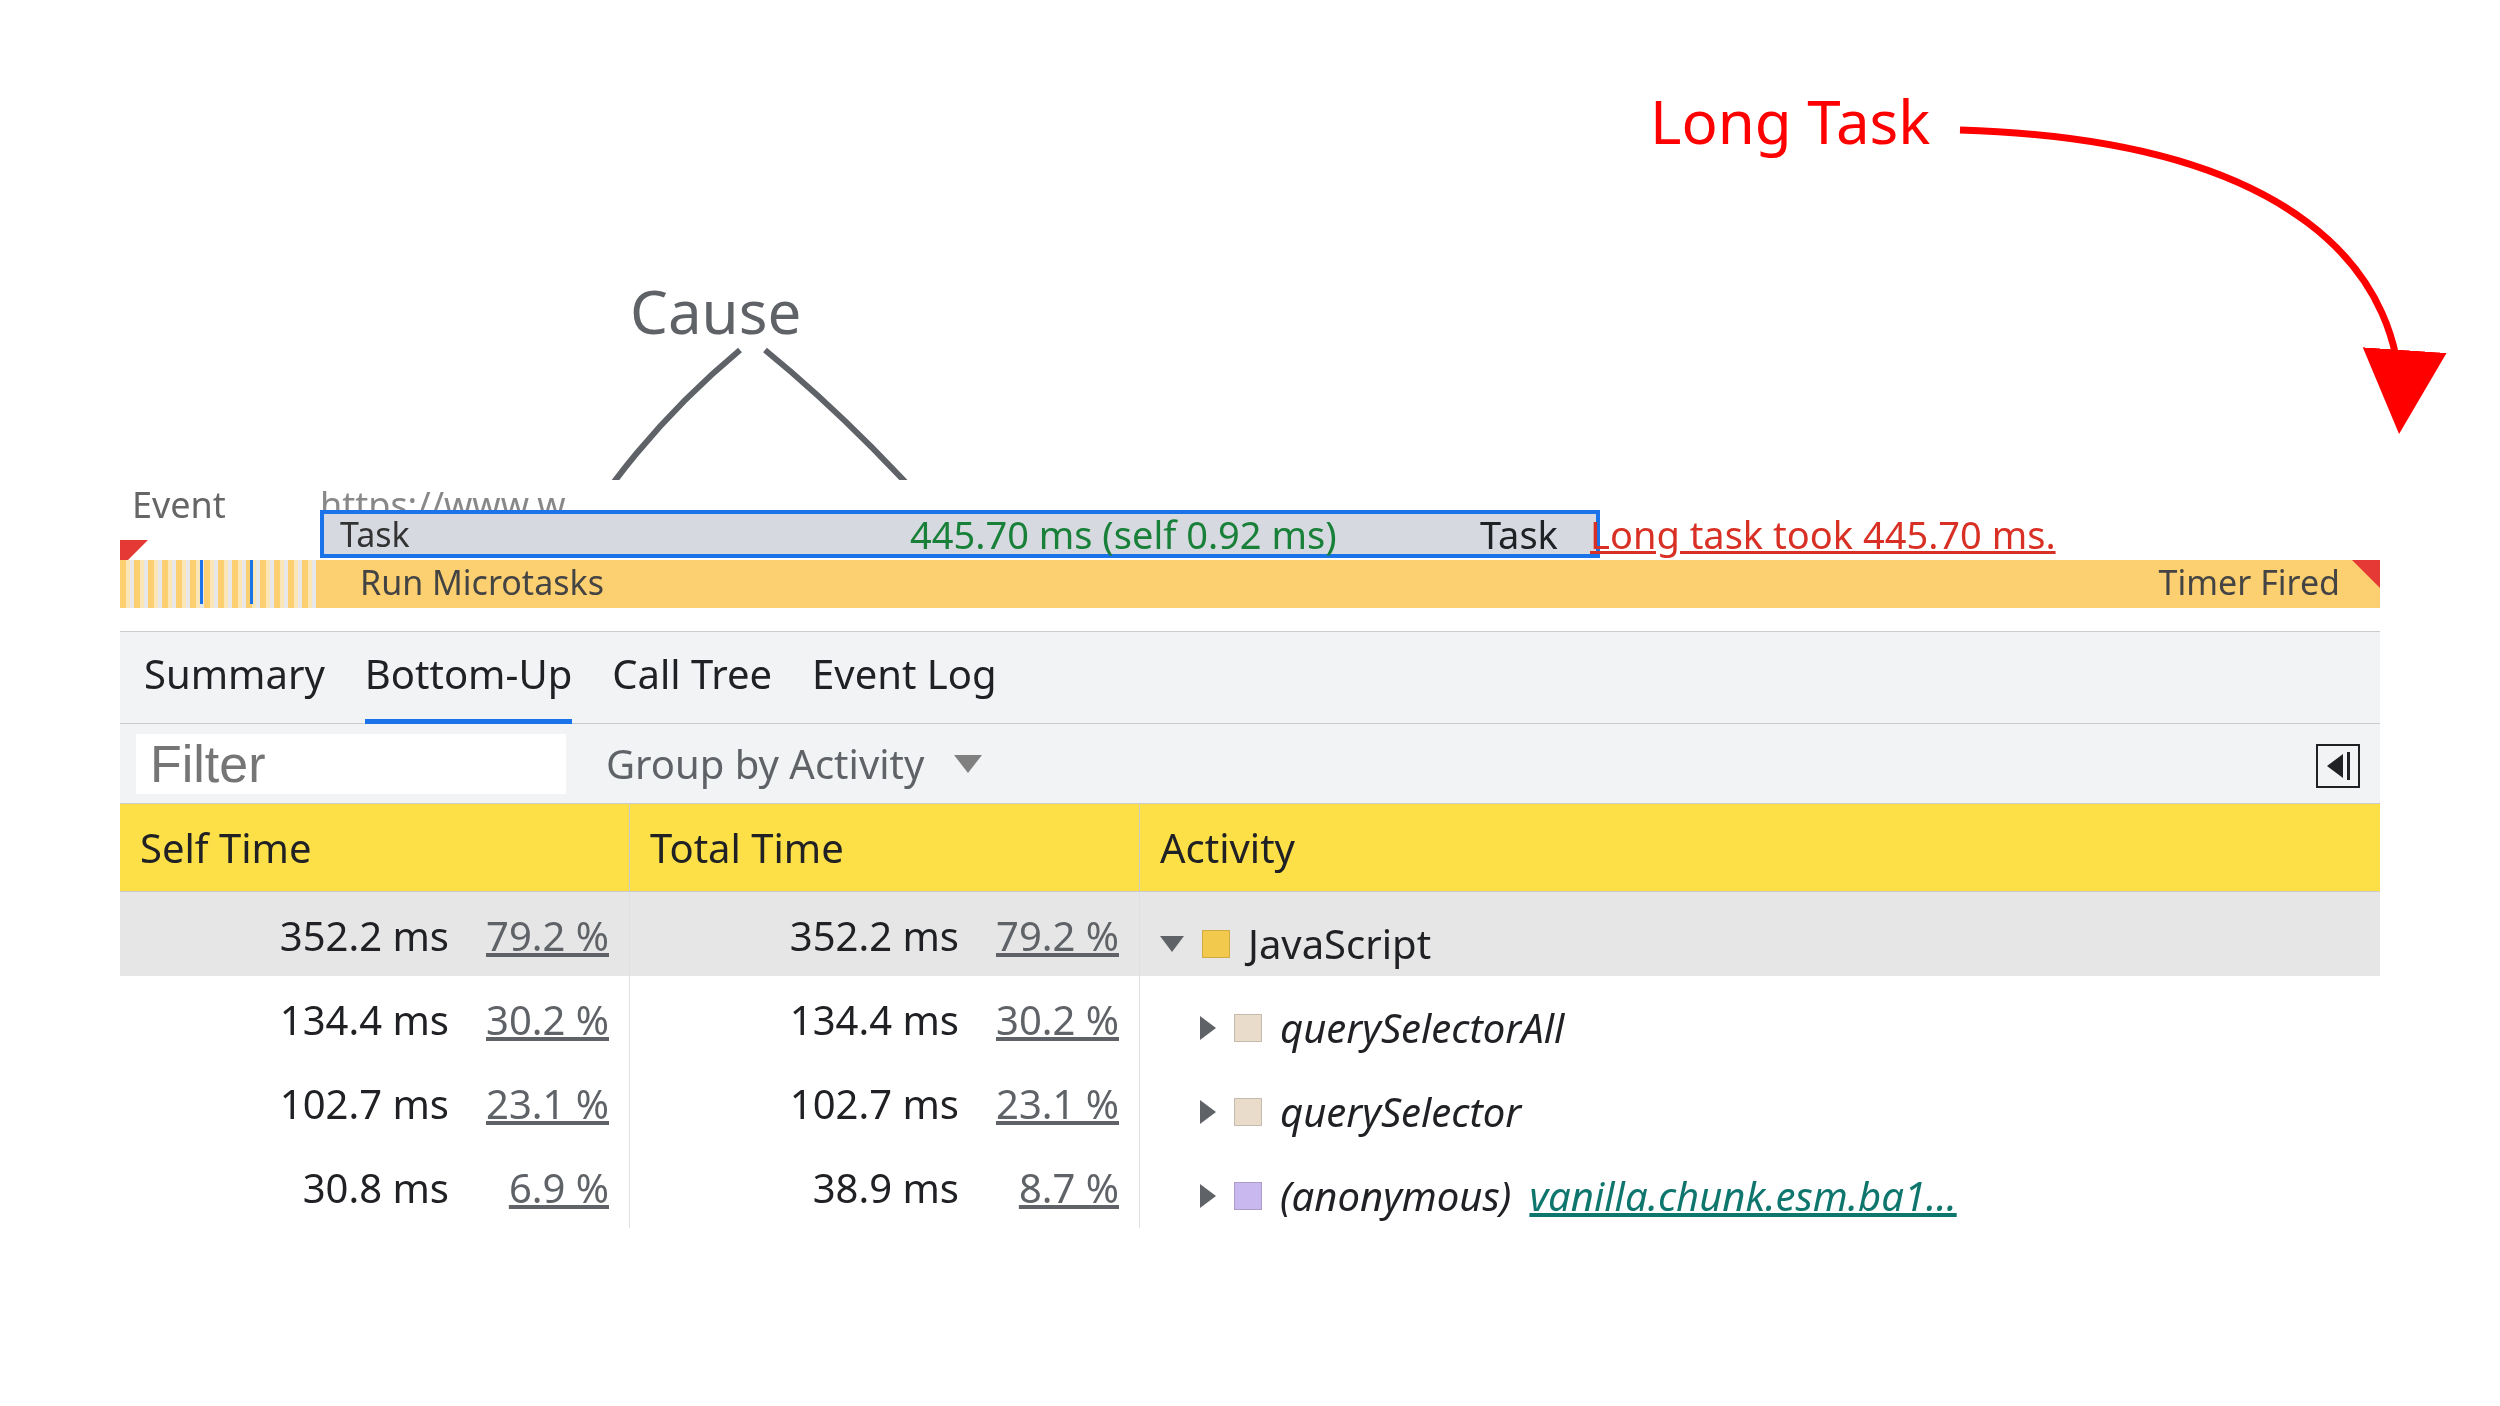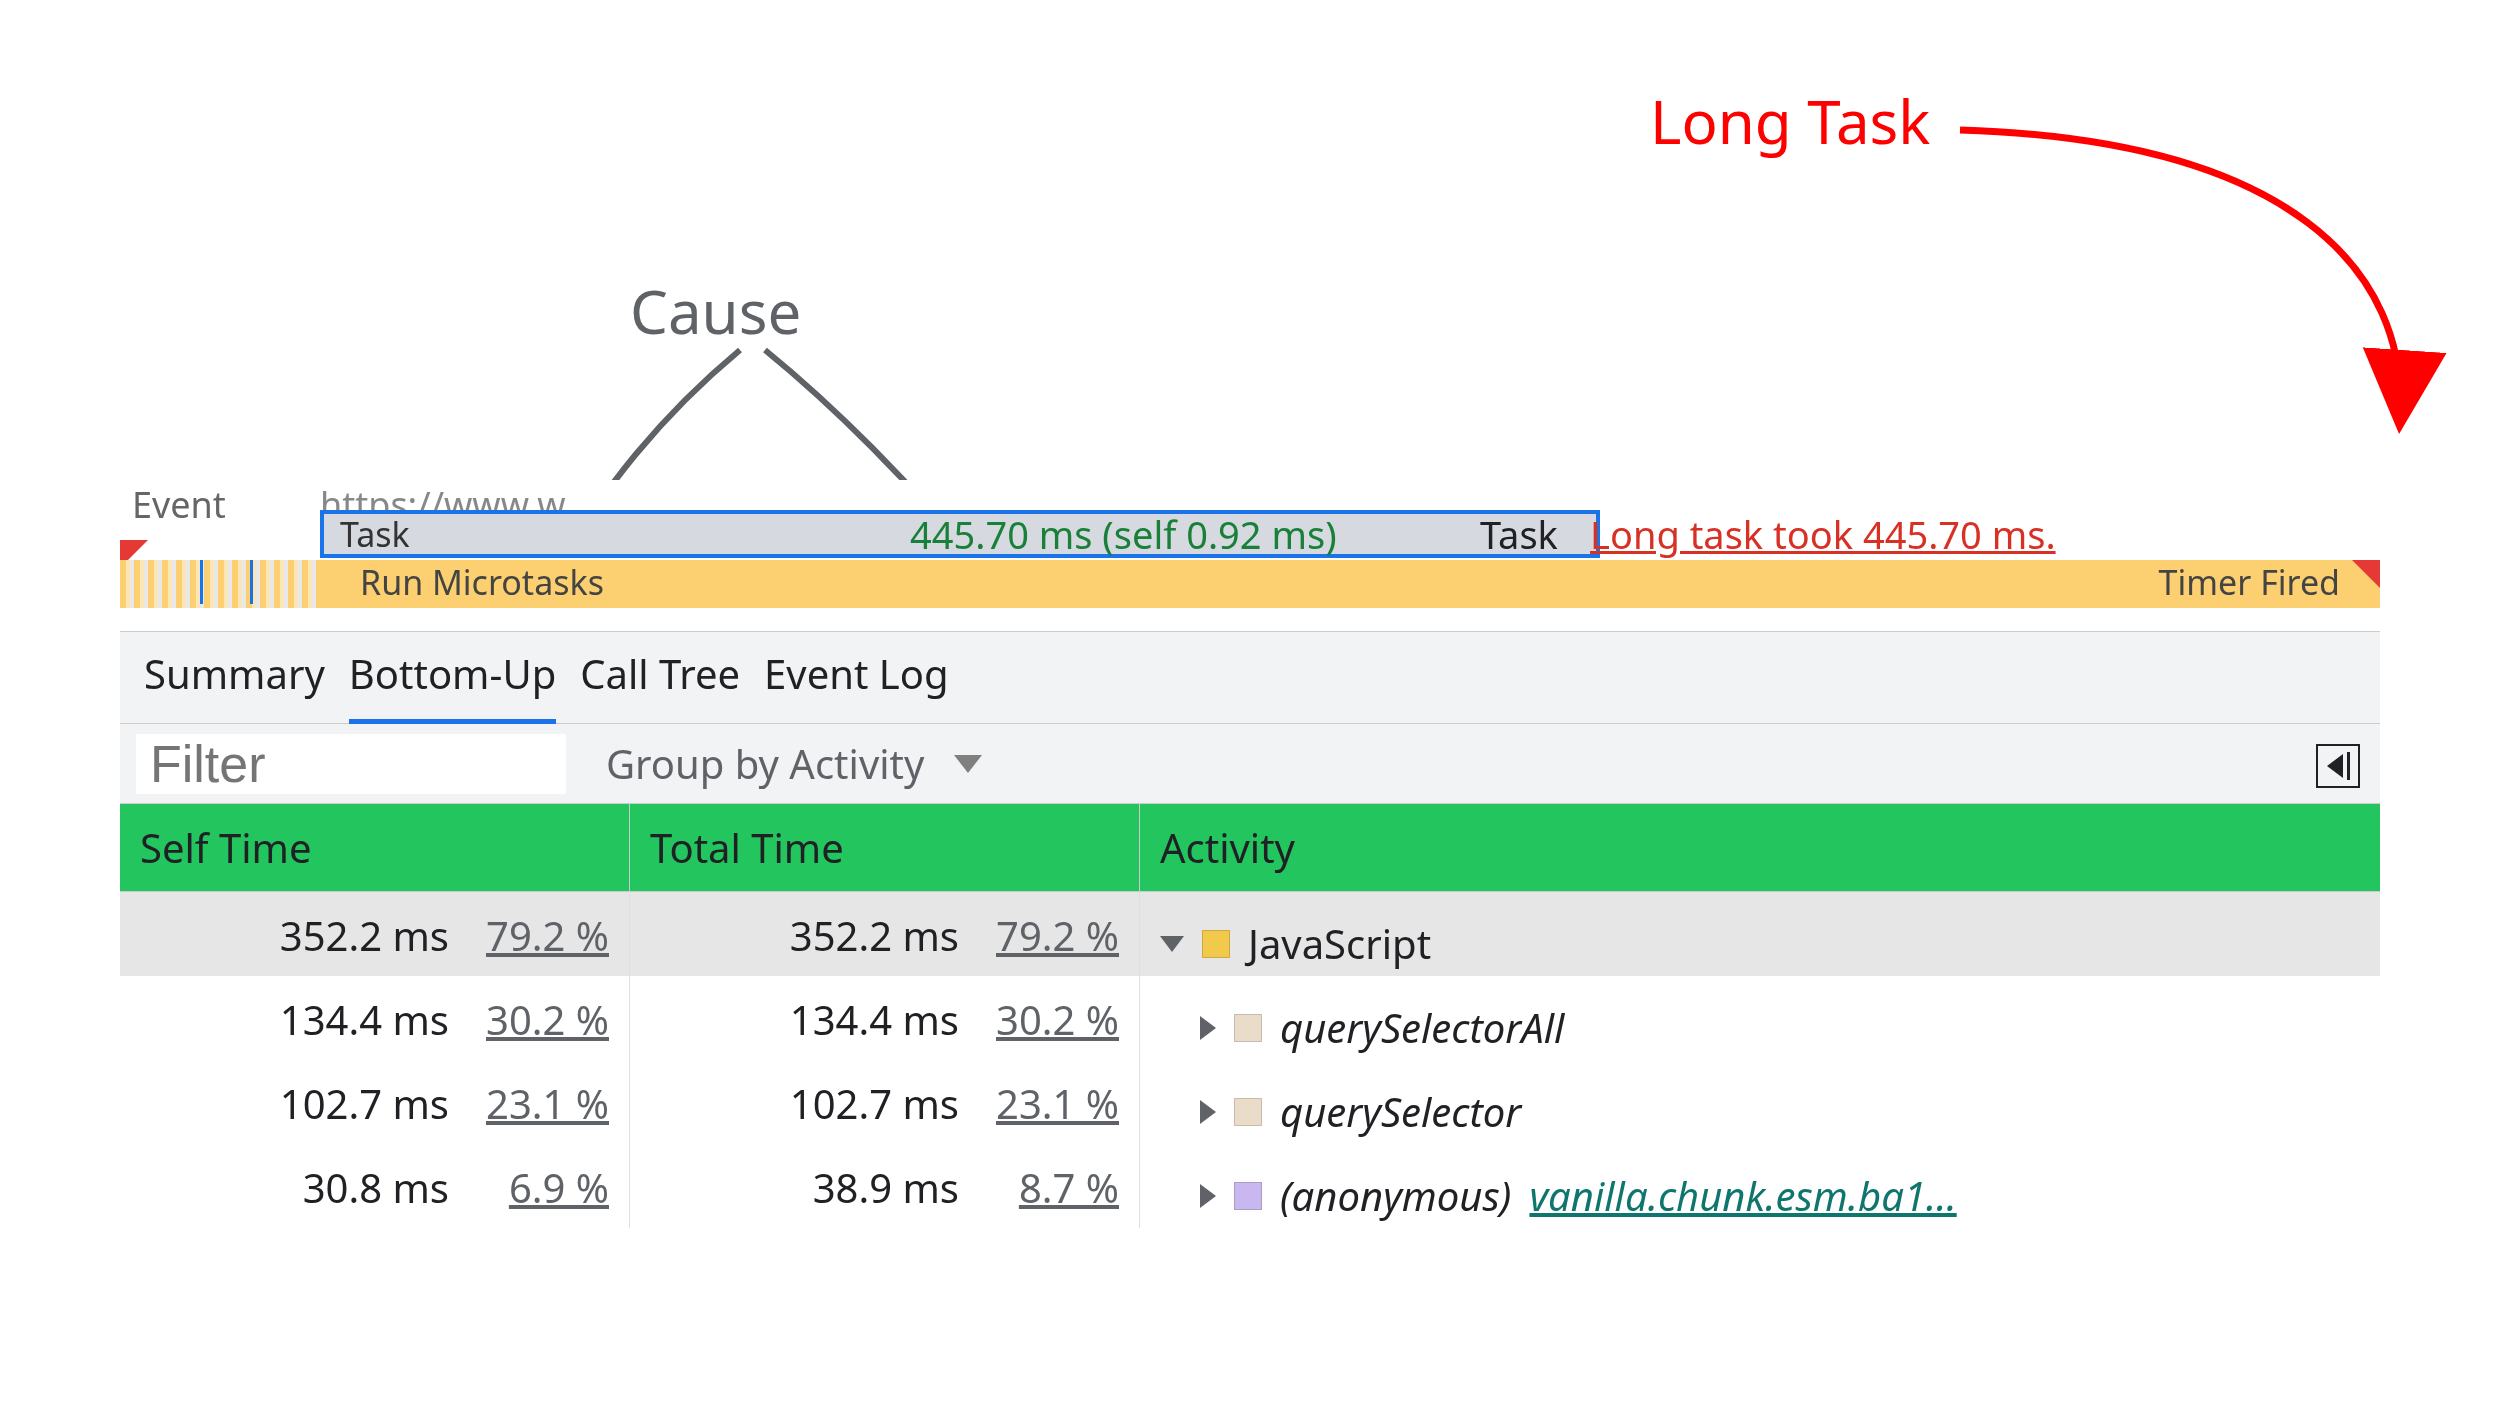--- a/index.html
+++ b/index.html
@@ -121,21 +121,21 @@
     border-left: 14px solid transparent;
     border-bottom: 14px solid transparent;
   }
   .blue-tick {
     position:absolute; top:0; width:3px; height:44px; background:#1a73e8;
   }
 
   
   .tabs {
     display: flex;
-    gap: 24px;
+    gap: 40px;
     padding: 14px 24px 0 24px;
     border-bottom: 1px solid #cbcbcb;
     background:#f1f3f4;
     height: 92px;
     align-items: flex-start;
   }
   .tab {
     font-size: 40px;
     color: #202124;
     padding-bottom: 18px;
@@ -201,21 +201,21 @@
   }
   .panel-toggle::after {
     content:"";
     width:3px;height:28px;background:#202124;
   }
 
   
   .cols {
     display:grid;
     grid-template-columns: 510px 510px 1fr;
-    background:#22c55e;
+    background:#fde047;
     border-bottom:1px solid #cbcbcb;
     font-size: 40px;
     color:#202124;
   }
   .cols > div {
     padding: 16px 20px;
     border-right:1px solid #cbcbcb;
   }
   .cols > div:last-child{border-right:none;}
 

